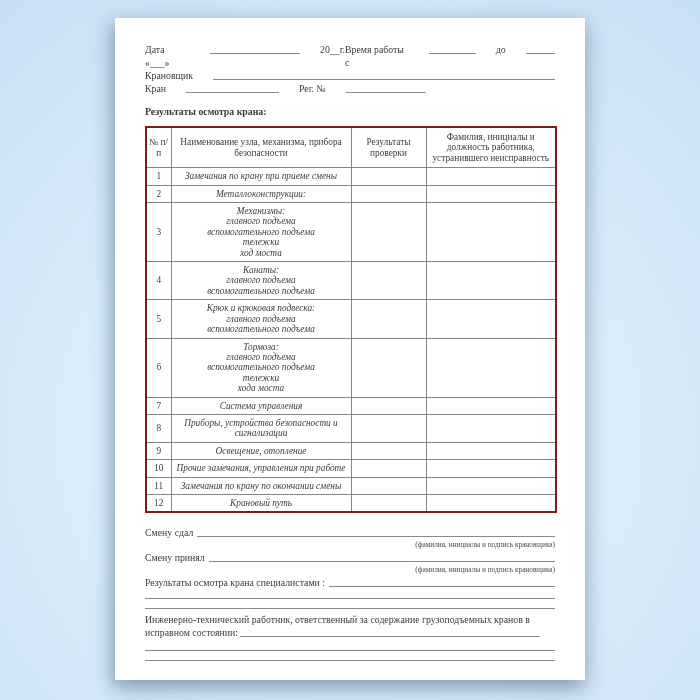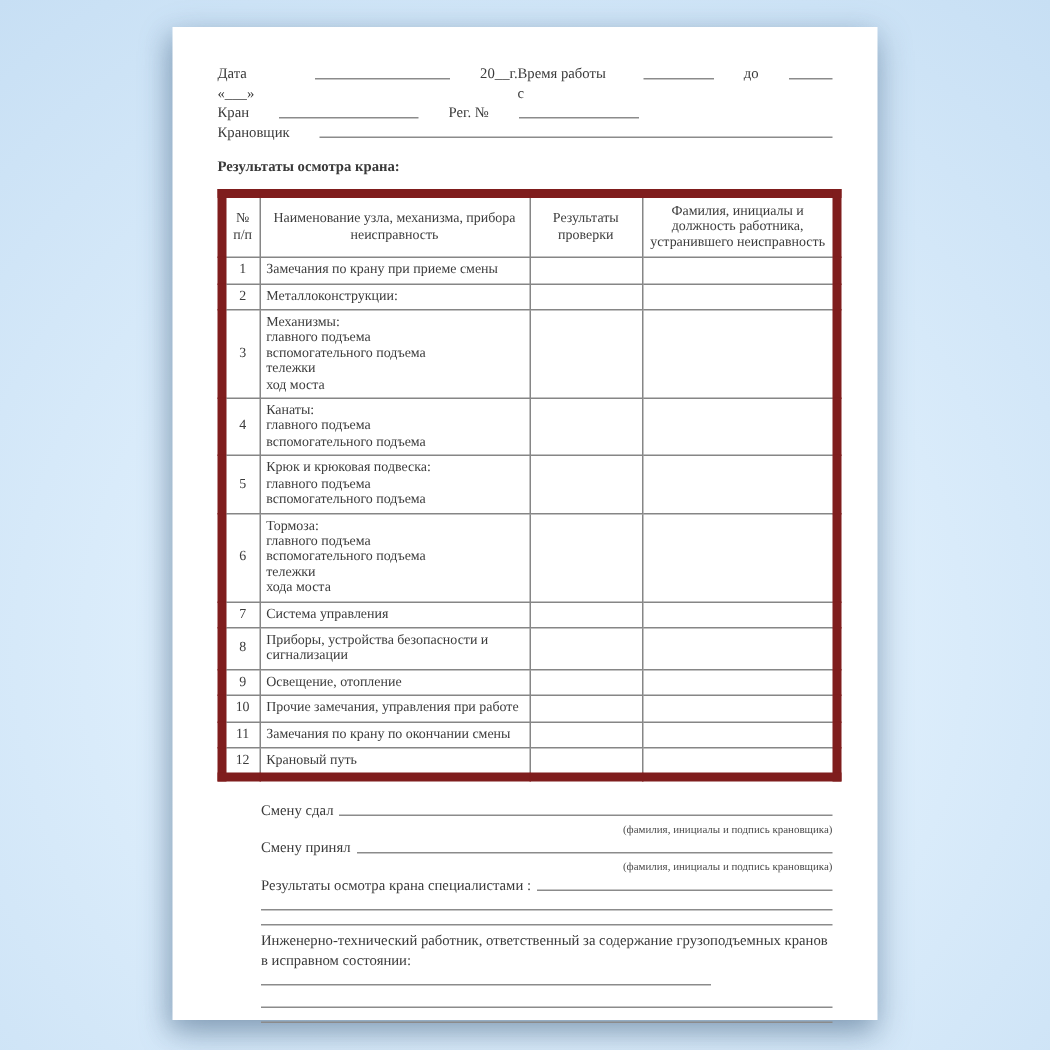--- a/index.html
+++ b/index.html
@@ -23,31 +23,31 @@
   .grp { display:flex; align-items:baseline; gap:20px; }
   .blank {
     display:inline-block; height:8px;
     border-bottom:1px solid #8b8b8b;
     position:relative; top:1px;
   }
   .fill { flex:1 1 auto; }
   .section-title { margin-top:10px;font-weight:bold; }
   table {
     margin-top:8px; width:410px; border-collapse:collapse; table-layout:fixed;
-    border:6px solid #7f1d1d;
+    border:2px solid #7f1d1d;
   }
   th, td {
     border:1px solid #868686;
     font-size:9.3px; line-height:10.4px; font-weight:normal;
     color:#3c3c3c; vertical-align:middle; padding:3px 4px;
   }
   th { text-align:center; padding:4px 2px; }
   td.c-num { text-align:center; }
-  td.c-name { white-space:pre-line; text-align:left; }
-  .footer { margin-top:13px;margin-left:29px; }
+  td.c-name { white-space:pre-line; text-align:center;font-style:italic; }
+  .footer { margin-top:13px; }
   .frow { display:flex; align-items:baseline; gap:4px; }
   .caption { font-size:7.3px; color:#4a4a4a; line-height:9px; margin:1px 0 2px 78px;text-align:right; }
   .caption.c2 { margin-left:84px; }
   .fullline { border-bottom:1px solid #8b8b8b; height:10px; }
   .fullline + .fullline { height:10px; }
   .para { margin-top:4px; line-height:13px; }
   .para .blank { top:1px; }
   .endlines { margin-top:2px; }
 </style>
 </head>
@@ -64,44 +64,44 @@
       </div>
       <div class="grp">
         <span>Время работы с</span>
         <span class="blank" style="width:48px"></span>
         <span>до</span>
         <span class="blank" style="width:30px"></span>
       </div>
     </div>
 
     <div class="grp">
+      <span>Крановщик</span>
+      <span class="blank fill"></span>
+    </div>
+
+    <div class="grp">
       <span>Кран</span>
       <span class="blank" style="width:93px"></span>
       <span>Рег. №</span>
       <span class="blank" style="width:80px"></span>
-    </div>
-
-    <div class="grp">
-      <span>Крановщик</span>
-      <span class="blank fill"></span>
     </div>
 
     <div class="section-title">Результаты осмотра крана:</div>
 
     <table>
       <colgroup>
         <col style="width:25px">
           <col style="width:180px">
           <col style="width:75px">
           <col style="width:130px">
       </colgroup>
       <thead>
         <tr>
           <th>№ п/п</th>
-          <th>Наименование узла, механизма, прибора неисправность</th>
+          <th>Наименование узла, механизма, прибора безопасности</th>
           <th>Результаты проверки</th>
           <th>Фамилия, инициалы и должность работника, устранившего неисправность</th>
         </tr>
       </thead>
       <tbody>
         <tr>
             <td class="c-num">1</td>
             <td class="c-name">Замечания по крану при приеме смены</td>
             <td></td>
             <td></td>

